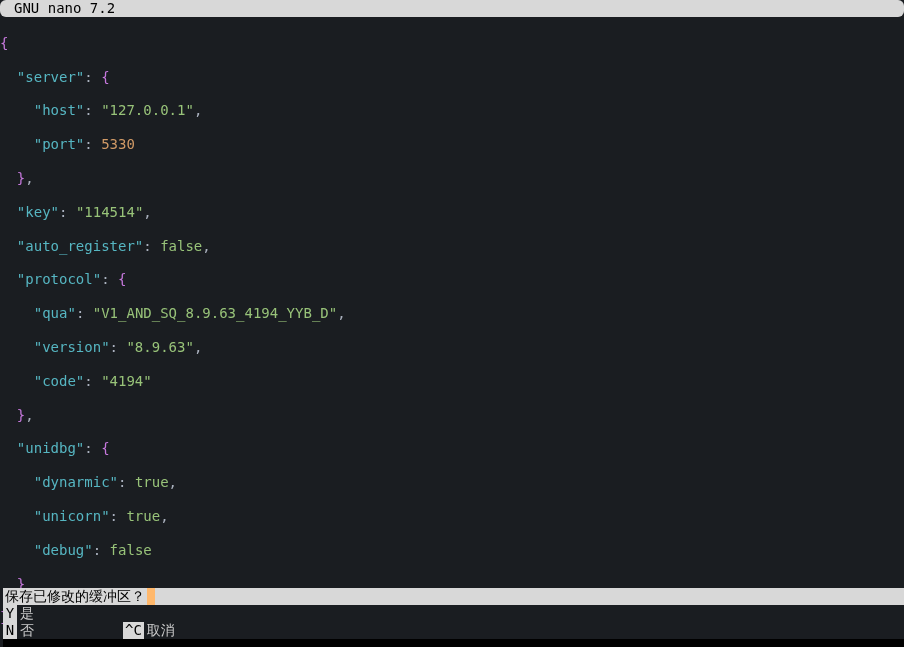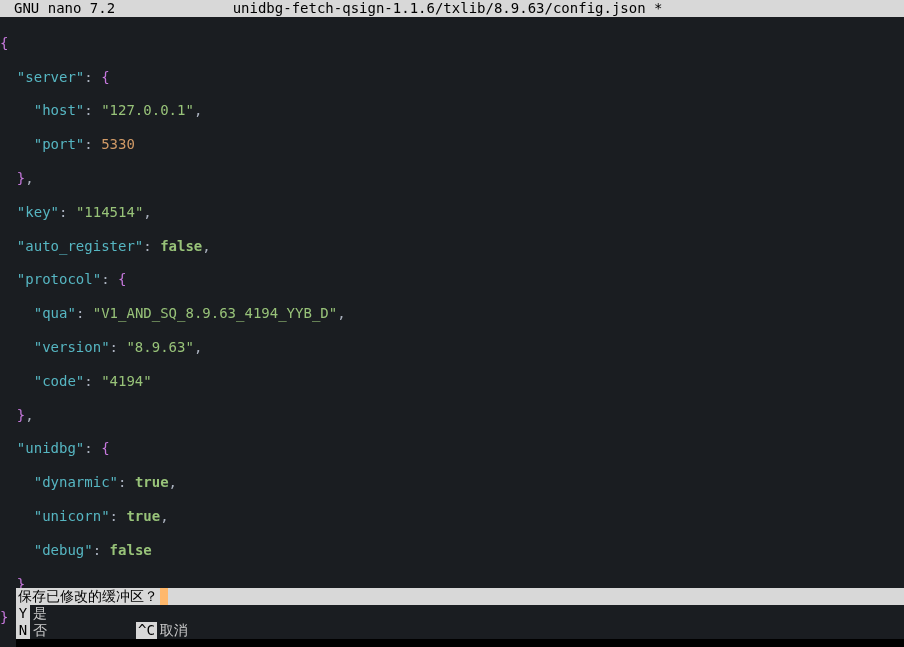--- a/index.html
+++ b/index.html
@@ -13,40 +13,41 @@
       overflow: hidden;
       position: relative;
     }
     .titlebar {
       background: #d8d8d8;
       color: #000;
       display: flex;
       padding: 0 4px;
       height: 17px;
       align-items: center;
+      border-radius: 6px;
     }
     .titlebar-left { flex: 0 0 auto; padding-left: 10px; }
     .titlebar-center { flex: 1; text-align: center; }
     .editor {
       padding: 1px 0;
       white-space: pre;
       color: #d0d0d0;
     }
     .line { height: 17px; }
     .brace { color: #c678dd; }
     .key { color: #56b6c2; }
     .string { color: #98c379; }
     .number { color: #d19a66; }
-    .bool { color: #98c379; font-weight: bold; }
+    .bool { color: #98c379; }
     .comma { color: #abb2bf; }
     .colon { color: #abb2bf; }
     .footer {
       position: absolute;
       bottom: 0;
-      left: 16px;
+      left: 3px;
       right: 0;
     }
     .prompt-line {
       background: #d8d8d8;
       color: #000;
       display: flex;
       height: 17px;
     }
     .prompt-text { padding: 0 2px; white-space: pre; }
     .cursor {
@@ -79,21 +80,20 @@
     }
     .shortcut.wide .shortcut-key { min-width: 20px; }
     .shortcut-group-1 { width: 120px; display: flex; }
     .blank-bottom { height: 8px; background: #000; }
   </style>
 </head>
 <body>
 
 <div class="titlebar">
   <span class="titlebar-left">GNU nano 7.2</span>
-  <span class="titlebar-center">unidbg-fetch-qsign-1.1.6/txlib/8.9.63/config.json *</span>
   <span style="width:120px"></span>
 </div>
 
 <div class="editor">
 <div class="line"><span class="brace">{</span></div>
 <div class="line">  <span class="key">"server"</span><span class="colon">: </span><span class="brace">{</span></div>
 <div class="line">    <span class="key">"host"</span><span class="colon">: </span><span class="string">"127.0.0.1"</span><span class="comma">,</span></div>
 <div class="line">    <span class="key">"port"</span><span class="colon">: </span><span class="number">5330</span></div>
 <div class="line">  <span class="brace">}</span><span class="comma">,</span></div>
 <div class="line">  <span class="key">"key"</span><span class="colon">: </span><span class="string">"114514"</span><span class="comma">,</span></div>

